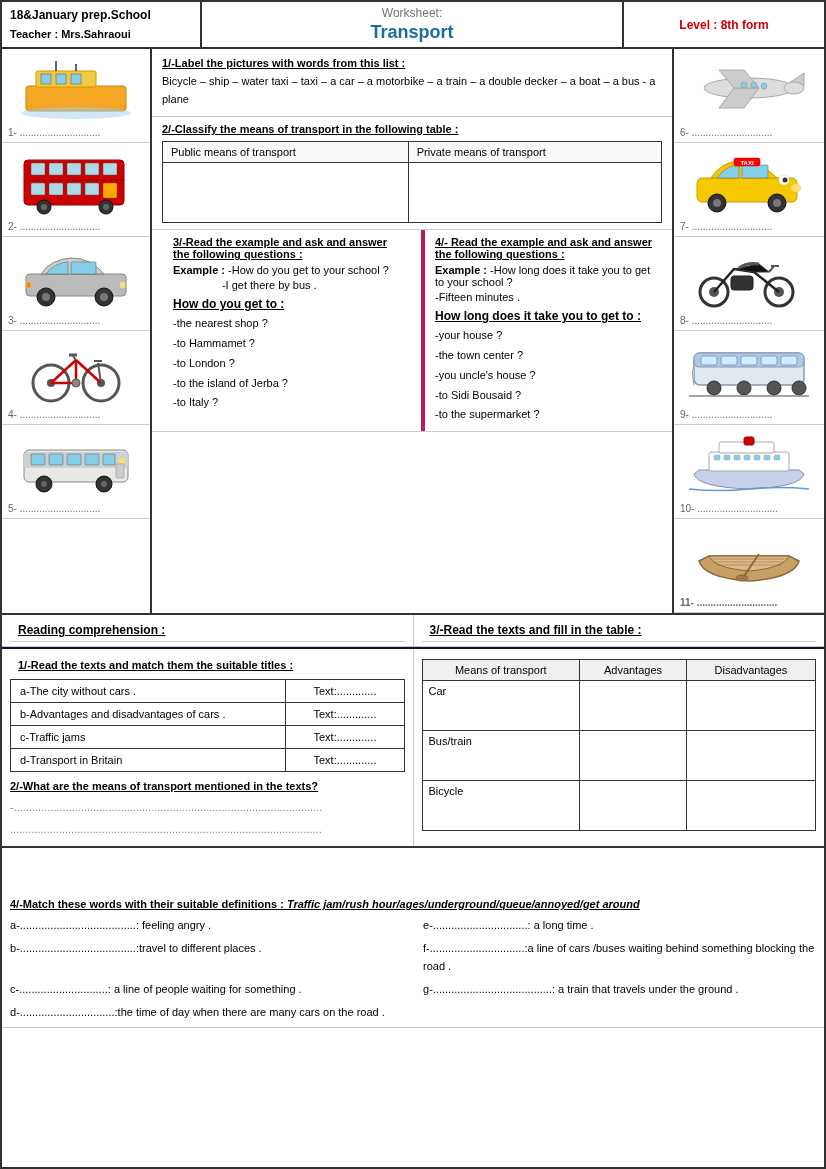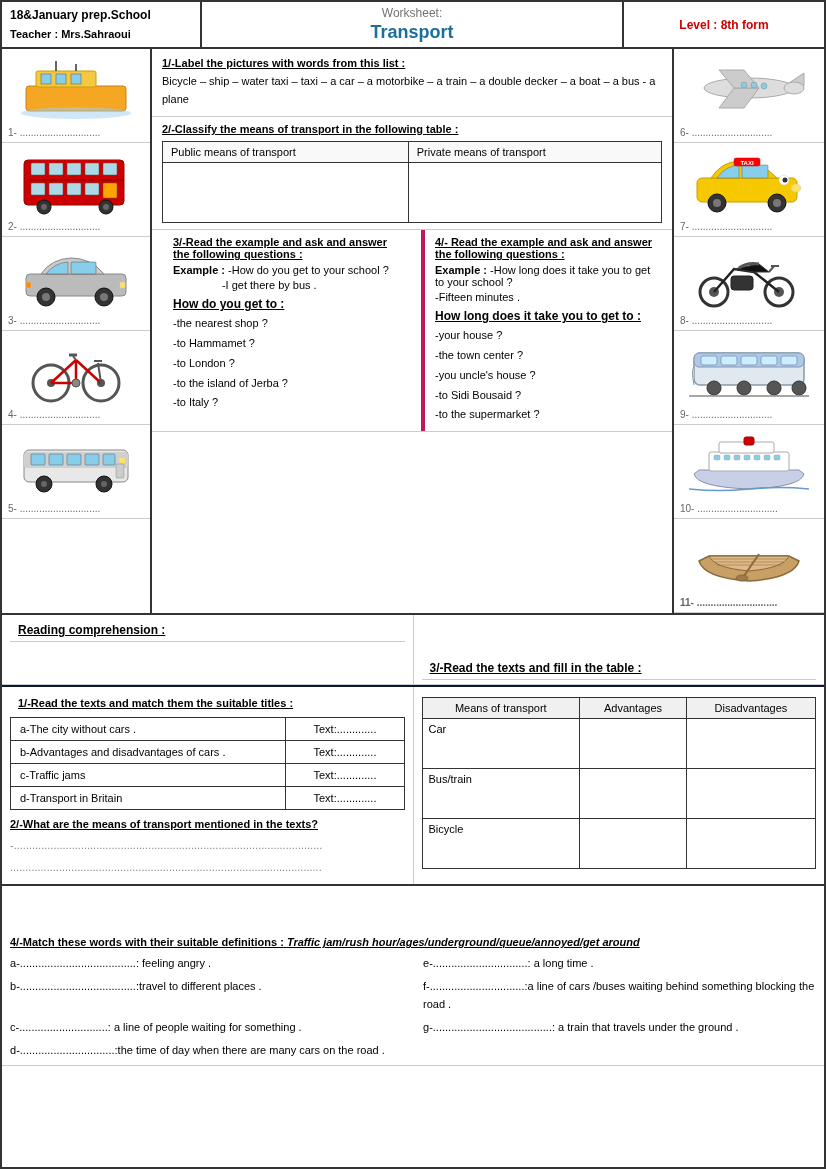--- a/index.html
+++ b/index.html
@@ -693,21 +693,21 @@
         </div>
       </div>
     </div>
   </div>
 
   <div class="reading-section">
     <div style="display:flex; border-bottom: 1px solid #ccc;">
       <div style="flex:1; padding: 4px 8px; border-right: 1px solid #ccc;">
         <div class="reading-header">Reading comprehension :</div>
       </div>
-      <div style="flex:1; padding: 4px 8px; margin-top: 38px;">
+      <div style="flex:1; padding: 4px 8px;">
         <div class="reading-header">3/-Read the texts and fill in the table :</div>
       </div>
     </div>
     <div class="reading-inner">
       <div class="reading-left">
         <div class="reading-sub">1/-Read the texts and match them  the suitable titles :</div>
         <table class="match-table">
           <tbody>
               <tr>
             <td class="title-col">a-The  city without cars .</td>

